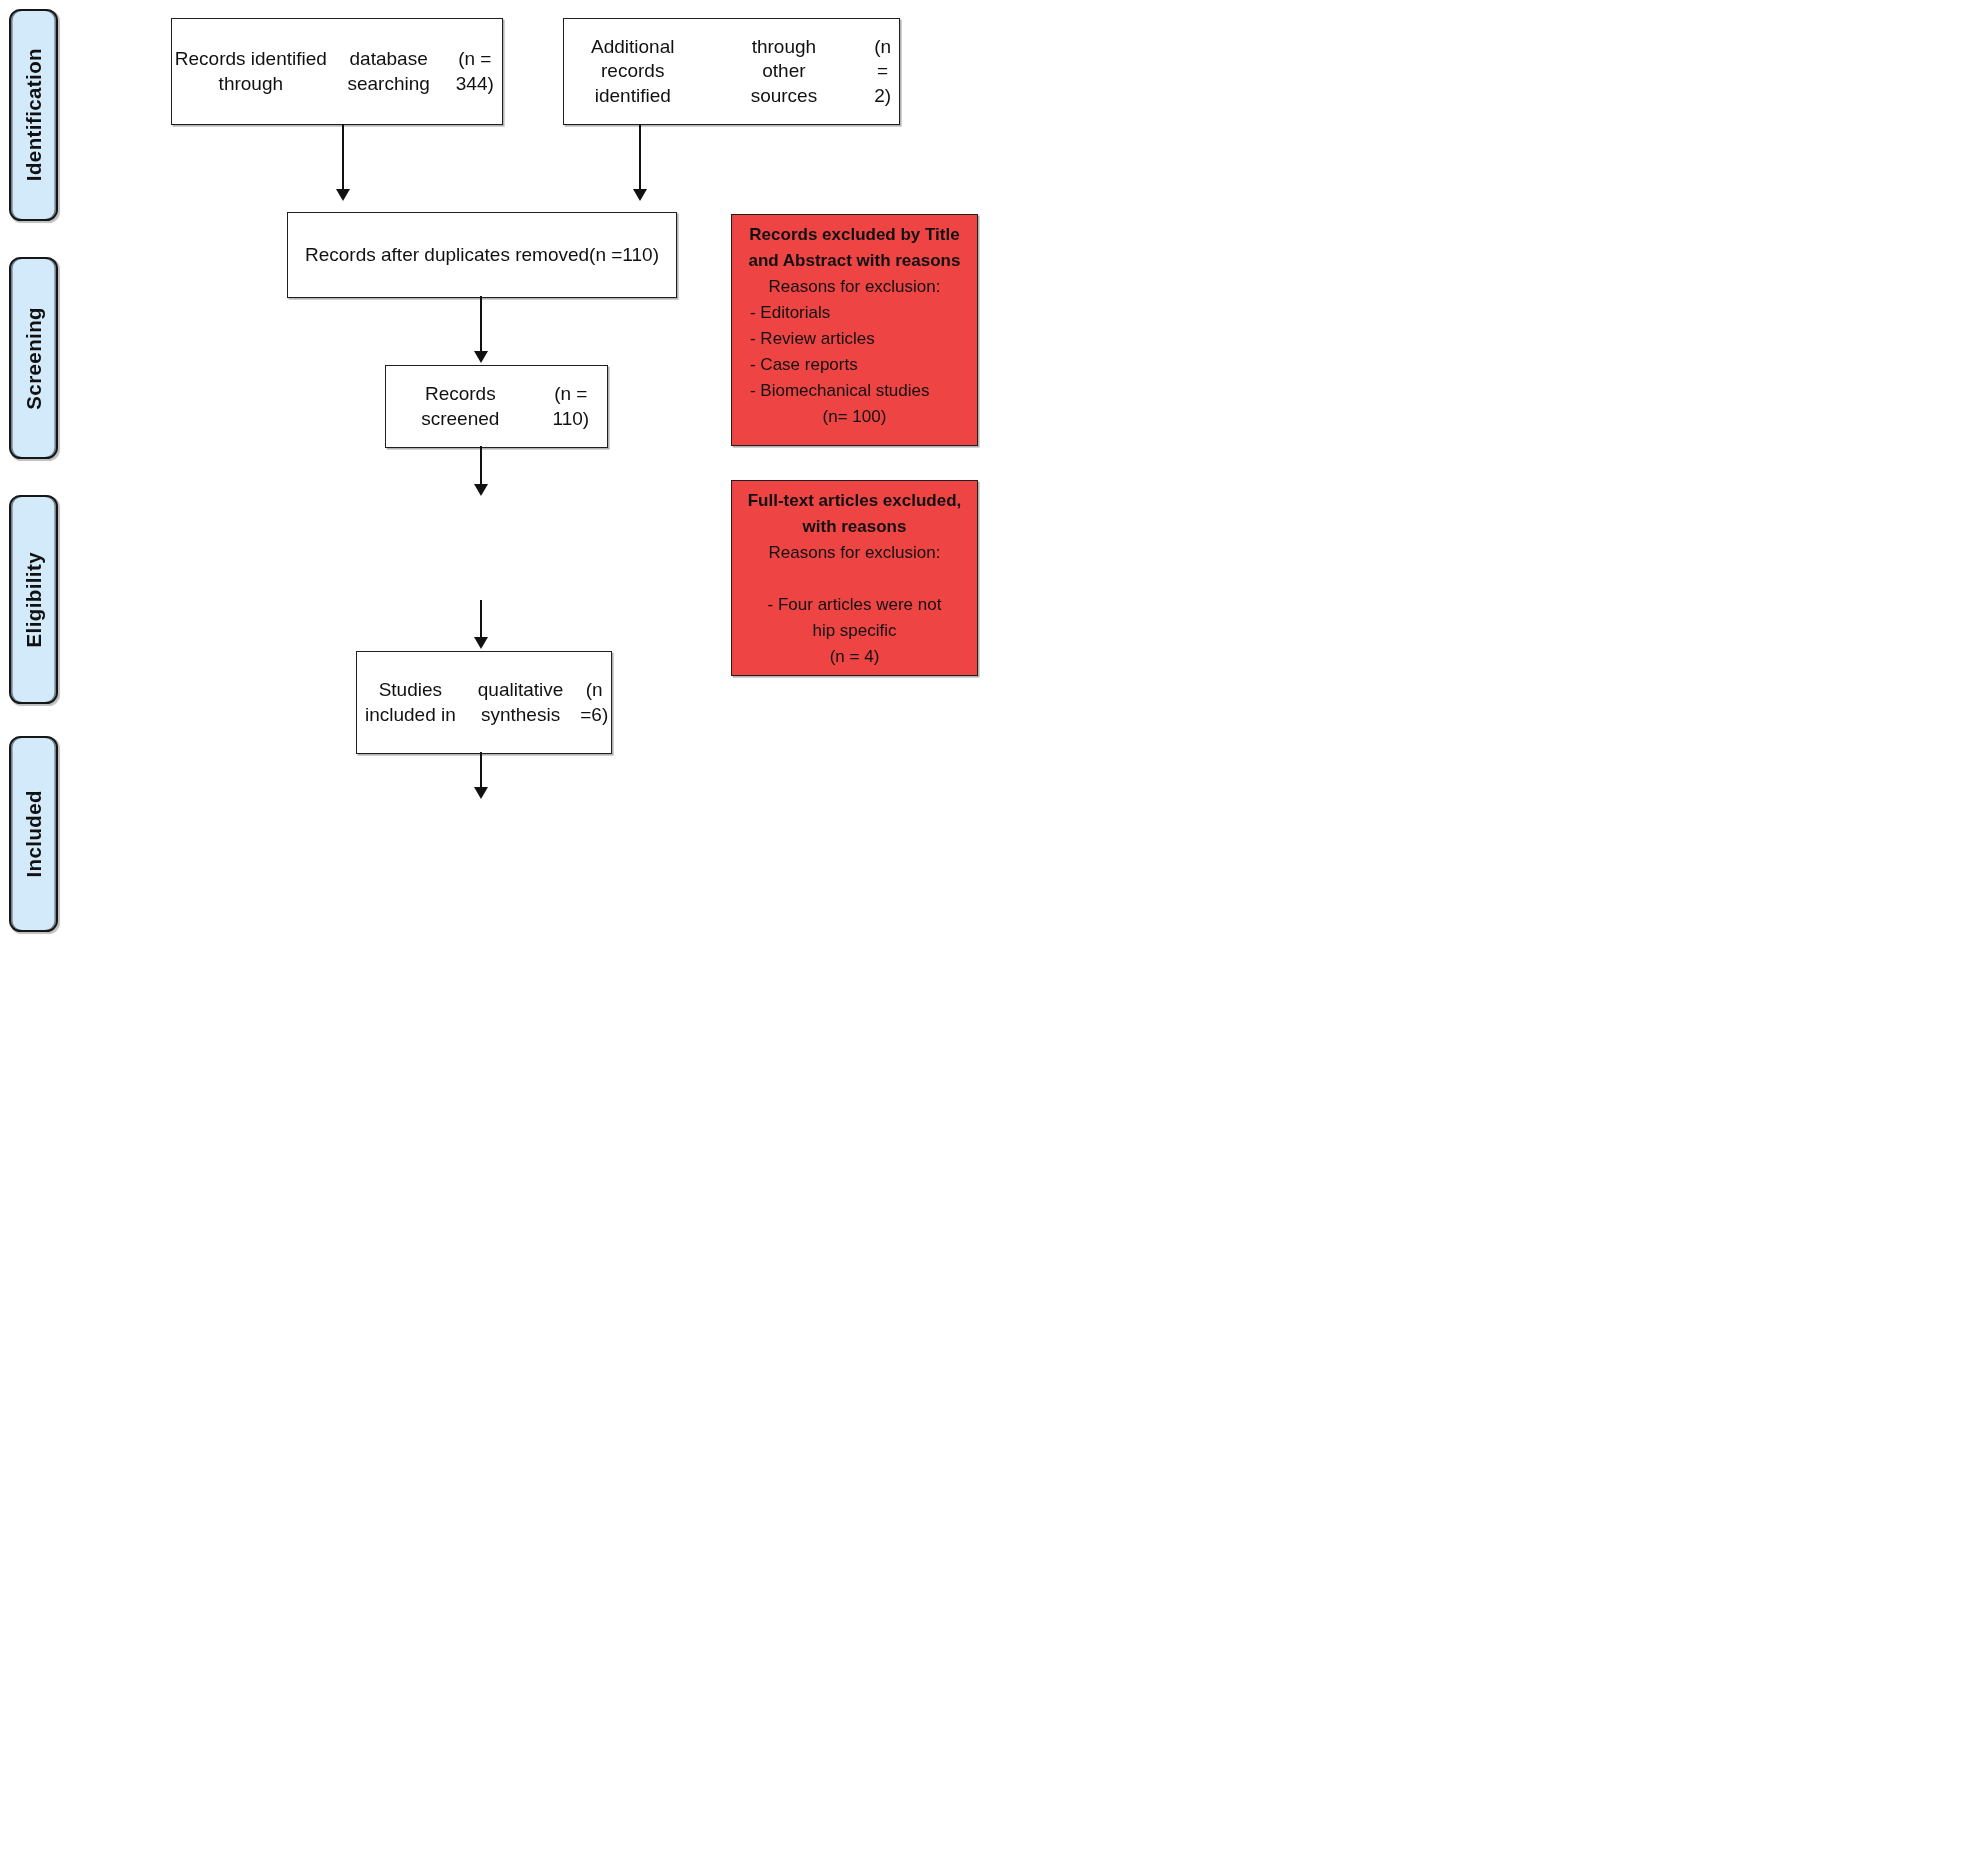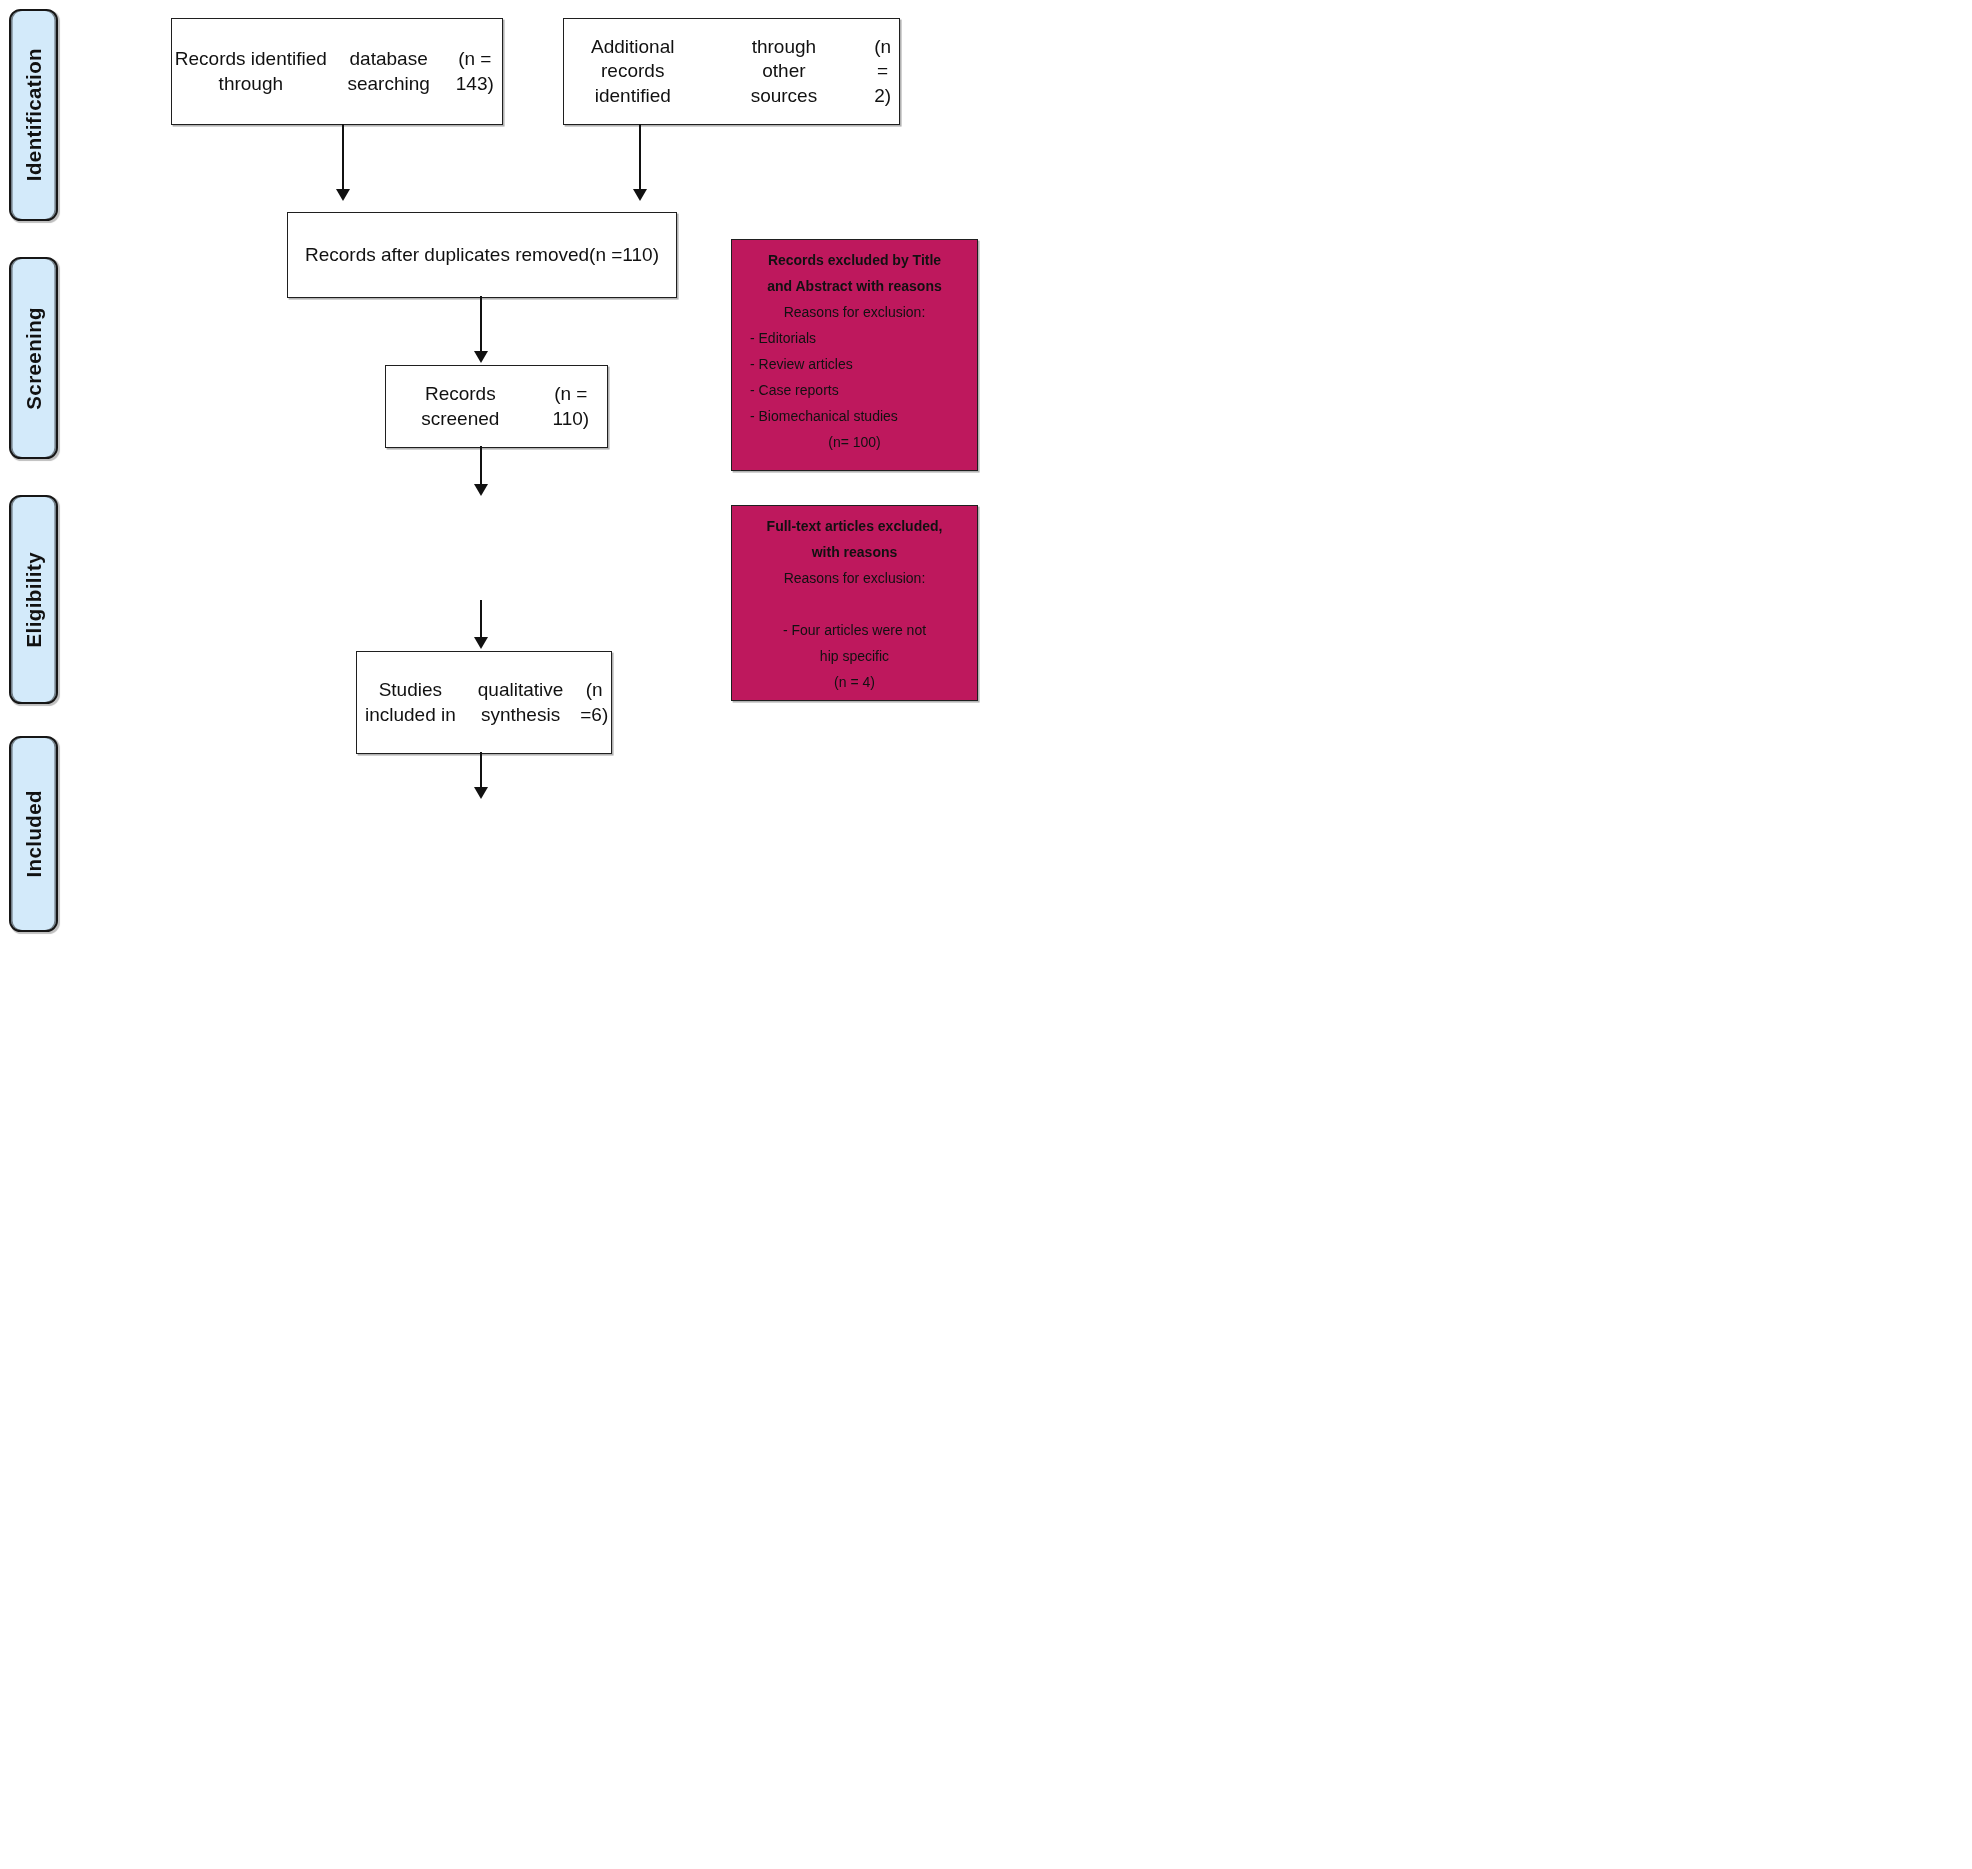--- a/index.html
+++ b/index.html
@@ -46,28 +46,27 @@
     align-items: center;
     justify-content: center;
     text-align: center;
     font-size: 19px;
     line-height: 24.5px;
   }
 
   
   .xbox {
     position: absolute;
-    background: #be185d;
+    background: #ef4444;
     border: 1.6px solid #1f1f1f;
     box-shadow: 1.6px 1.6px 0 rgba(0,0,0,0.3);
-    font-size: 14px;
+    font-size: 17px;
     line-height: 26px;
     padding: 6.5px 8.2px;
     box-sizing: border-box;
-    margin-top: 25px;
   }
   .xtitle { font-weight: bold; text-align: center; white-space: nowrap; }
   .xsub   { text-align: center; }
   .xlist  { text-align: left; padding-left: 9.8px; }
   .xreason{ text-align: center; margin-top: 26px; }
   .xcount { text-align: center; }
 
   
   .arrow {
     position: absolute;
@@ -98,21 +97,21 @@
   <div class="stage" style="top:495px;height:205px;">
     <span class="stage-text">Eligibility</span>
   </div>
   <div class="stage" style="top:736px;height:192px;">
     <span class="stage-text">Included</span>
   </div>
 
   <div class="fbox" style="left:171px;top:18px;width:330px;height:105px;">
     <div>Records identified through</div>
     <div>database searching</div>
-    <div>(n = 143)</div>
+    <div>(n = 344)</div>
   </div>
   <div class="fbox" style="left:563px;top:18px;width:335px;height:105px;gap:28px;">
     <div>Additional records identified</div>
     <div>through other sources</div>
     <div>(n = 2)</div>
   </div>
 
   <div class="arrow" style="left:336px;top:124px;height:77px;">
     <div class="stem"></div>
     <div class="head"></div>

